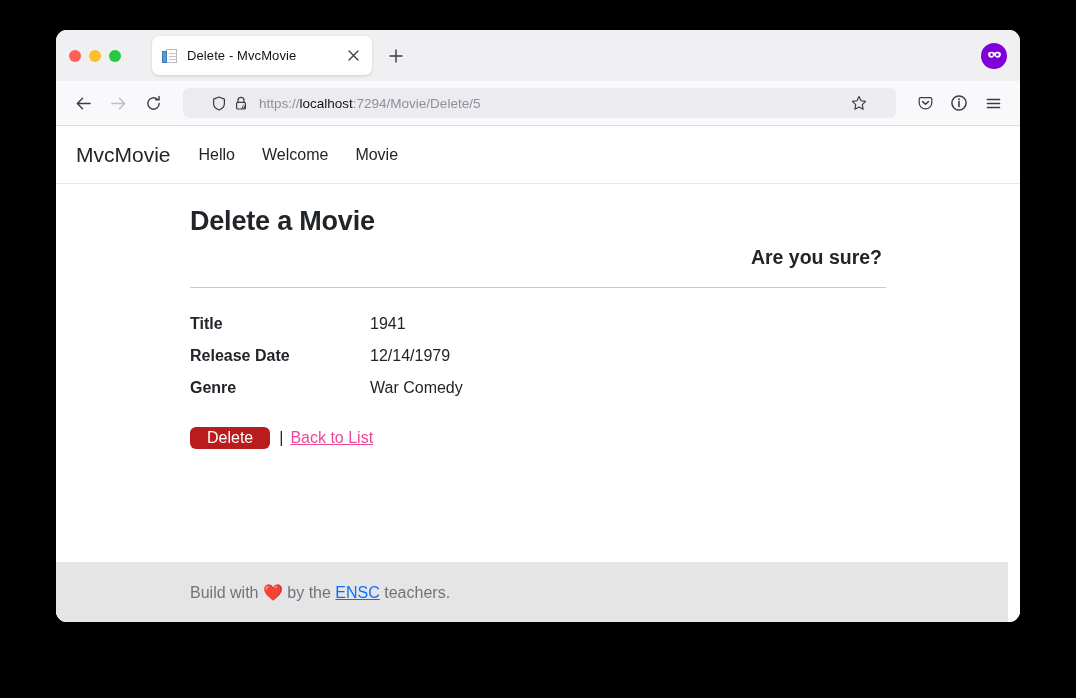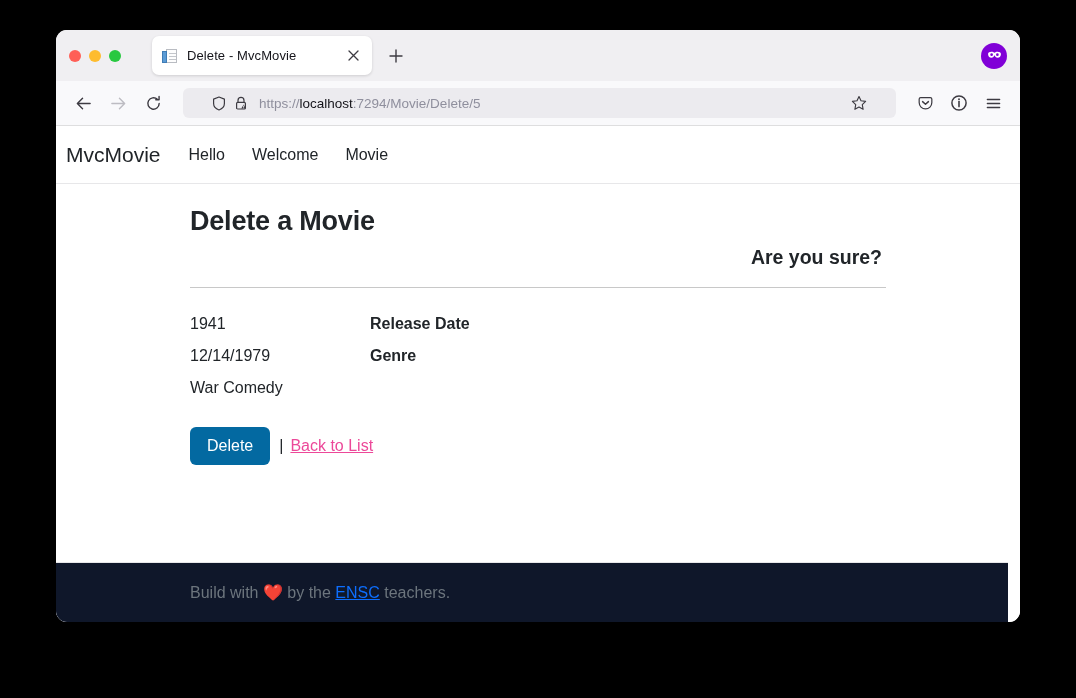--- a/index.html
+++ b/index.html
@@ -187,21 +187,21 @@
     position: relative;
     overflow: hidden;
     font-family: "Liberation Sans", sans-serif;
   }
 
   .site-nav {
     height: 58px;
     border-bottom: 1px solid #e7e7e9;
     display: flex;
     align-items: center;
-    padding-left: 10px;
+    padding-left: 20px;
     box-sizing: border-box;
     background: #ffffff;
   }
   .brand {
     font-size: 21px;
     color: #212529;
     margin-right: 28px;
     white-space: nowrap;
   }
   .site-nav-links { display: flex; align-items: center; gap: 27px; }
@@ -257,27 +257,27 @@
     line-height: 32px;
     margin: 0;
   }
 
   .actions {
     margin-top: 23px;
     display: flex;
     align-items: center;
   }
   .btn-delete {
-    background: #0369a1;
+    background: #b91c1c;
     color: #ffffff;
     border: none;
     border-radius: 6px;
     font-size: 16px;
     font-family: "Liberation Sans", sans-serif;
-    padding: 8px 17px;
+    padding: 0 17px;
     line-height: 22px;
     cursor: pointer;
   }
   .sep {
     color: #212529;
     font-size: 16px;
     margin: 0 7px 0 9px;
   }
   .back-link {
     font-size: 16px;
@@ -288,21 +288,21 @@
 
   footer.site-footer {
     position: absolute;
     left: 0; right: 12px; bottom: 0;
     height: 60px;
     border-top: 1px solid #e7e7e9;
     display: flex;
     align-items: center;
     padding-left: 134px;
     box-sizing: border-box;
-    background: #0f172a;
+    background: #e5e5e5;
   }
   .footer-text {
     font-size: 16px;
     color: #6c757d;
   }
   .footer-text .heart { color: #e8453c; }
   .footer-text a {
     color: #0d6efd;
     text-decoration: underline;
   }
@@ -421,20 +421,21 @@
       </div>
     </nav>
 
     <div class="content">
       <div class="content-inner">
         <h1 class="page-title">Delete a Movie</h1>
         <h3 class="confirm">Are you sure?</h3>
         <hr class="divider">
 
         <dl class="details">
+          <dt>Title</dt>
           <dd>1941</dd>
           <dt>Release Date</dt>
           <dd>12/14/1979</dd>
           <dt>Genre</dt>
           <dd>War Comedy</dd>
         </dl>
 
         <div class="actions">
           <button class="btn-delete">Delete</button>
           <span class="sep">|</span>

